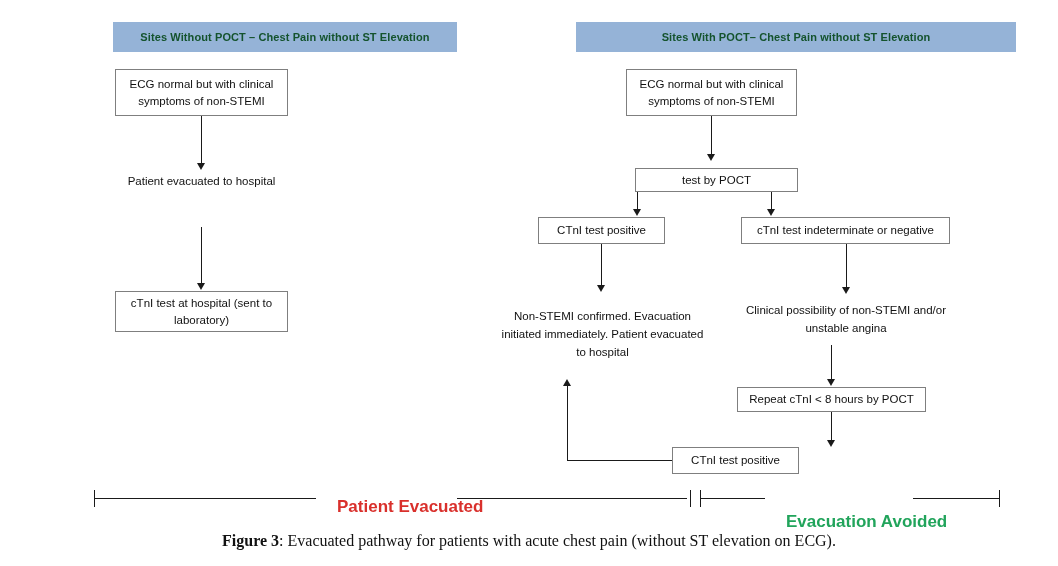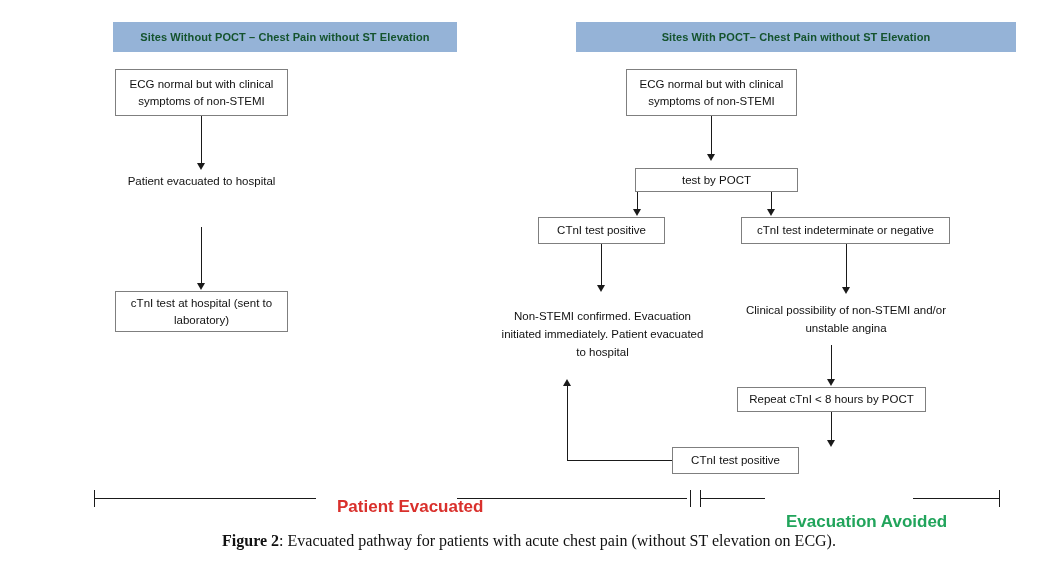--- a/index.html
+++ b/index.html
@@ -148,16 +148,16 @@
   <div class="endtick" style="left:700px;top:490px;height:17px;"></div>
 
   <div class="axisline" style="left:700px;top:498px;width:65px;"></div>
 
   <div class="axislabel" id="label-avoided" style="color: rgb(33, 164, 91);">Evacuation Avoided</div>
 
   <div class="axisline" style="left:913px;top:498px;width:87px;"></div>
   <div class="endtick" style="left:999px;top:490px;height:17px;"></div>
 
   <div class="caption">
-    <b>Figure 2</b><span>: Evacuated pathway for patients with acute chest pain (without ST elevation on ECG).</span>
+    <b>Figure 3</b><span>: Evacuated pathway for patients with acute chest pain (without ST elevation on ECG).</span>
   </div>
 
 </div>
 
 </body></html>

